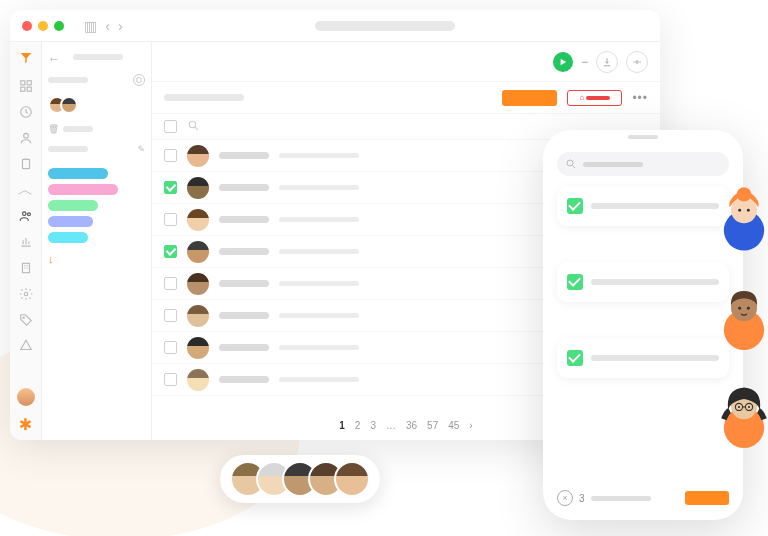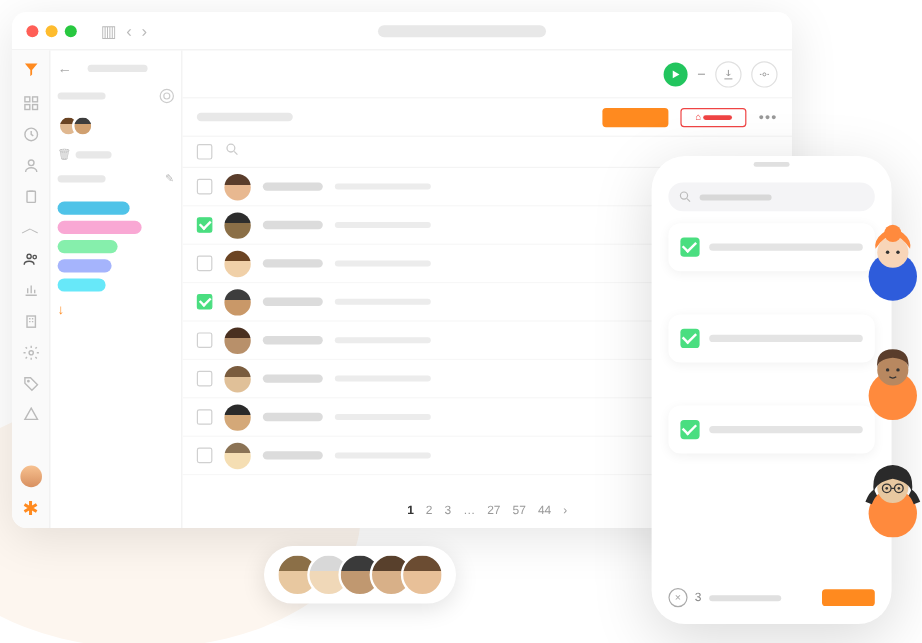--- a/index.html
+++ b/index.html
@@ -319,23 +319,23 @@
             <div class="av a8"></div>
             <div class="t1"></div>
             <div class="t2"></div>
           </div>
       </div>
       <div class="pager">
         <span class="active">1</span>
         <span>2</span>
         <span>3</span>
         <span>…</span>
-        <span>27</span>
+        <span>36</span>
         <span>57</span>
-        <span>44</span>
+        <span>45</span>
         <span>›</span>
       </div>
     </div>
   </div>
 </div>
 
 <div class="strip">
   <div class="sav s1"></div>
   <div class="sav s2"></div>
   <div class="sav s3"></div>

